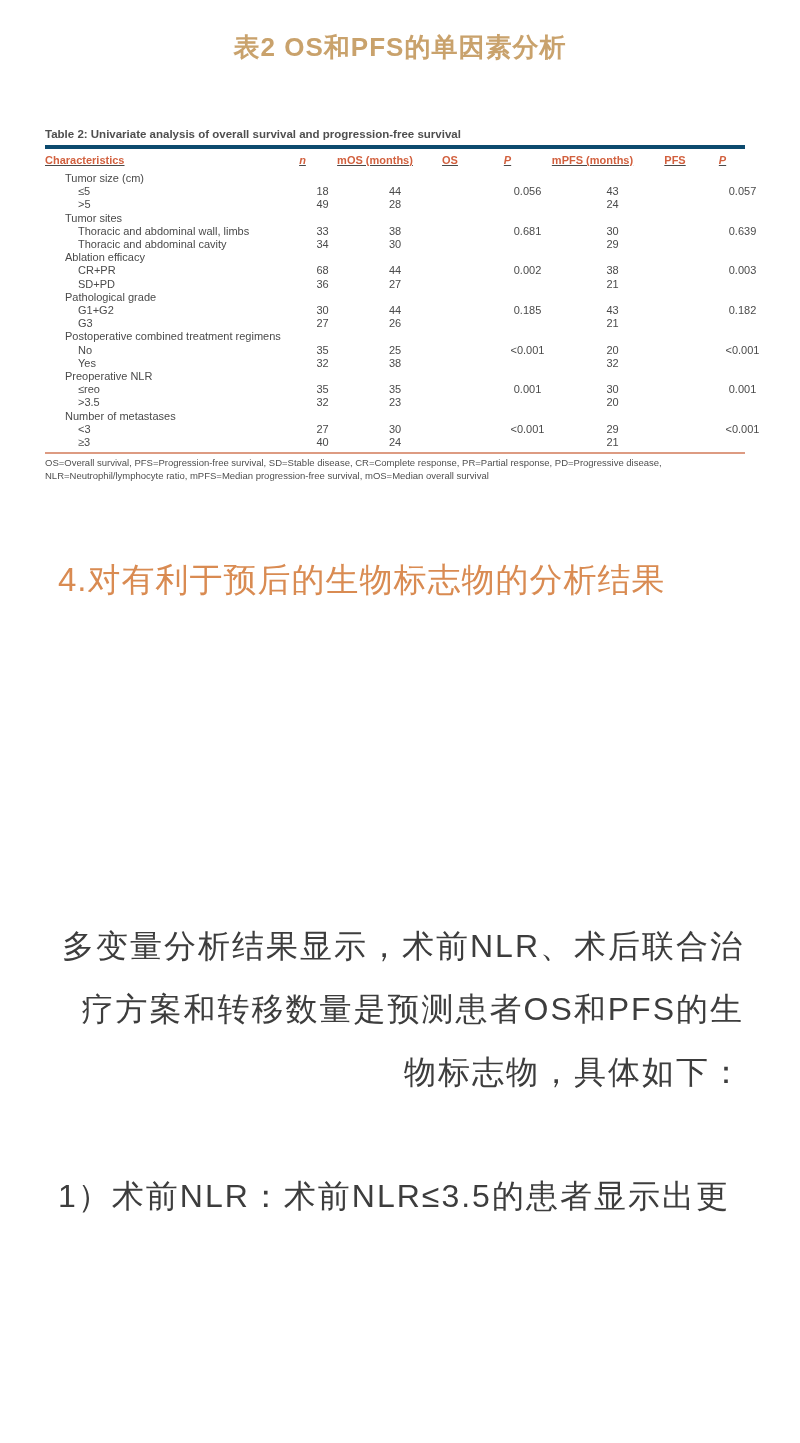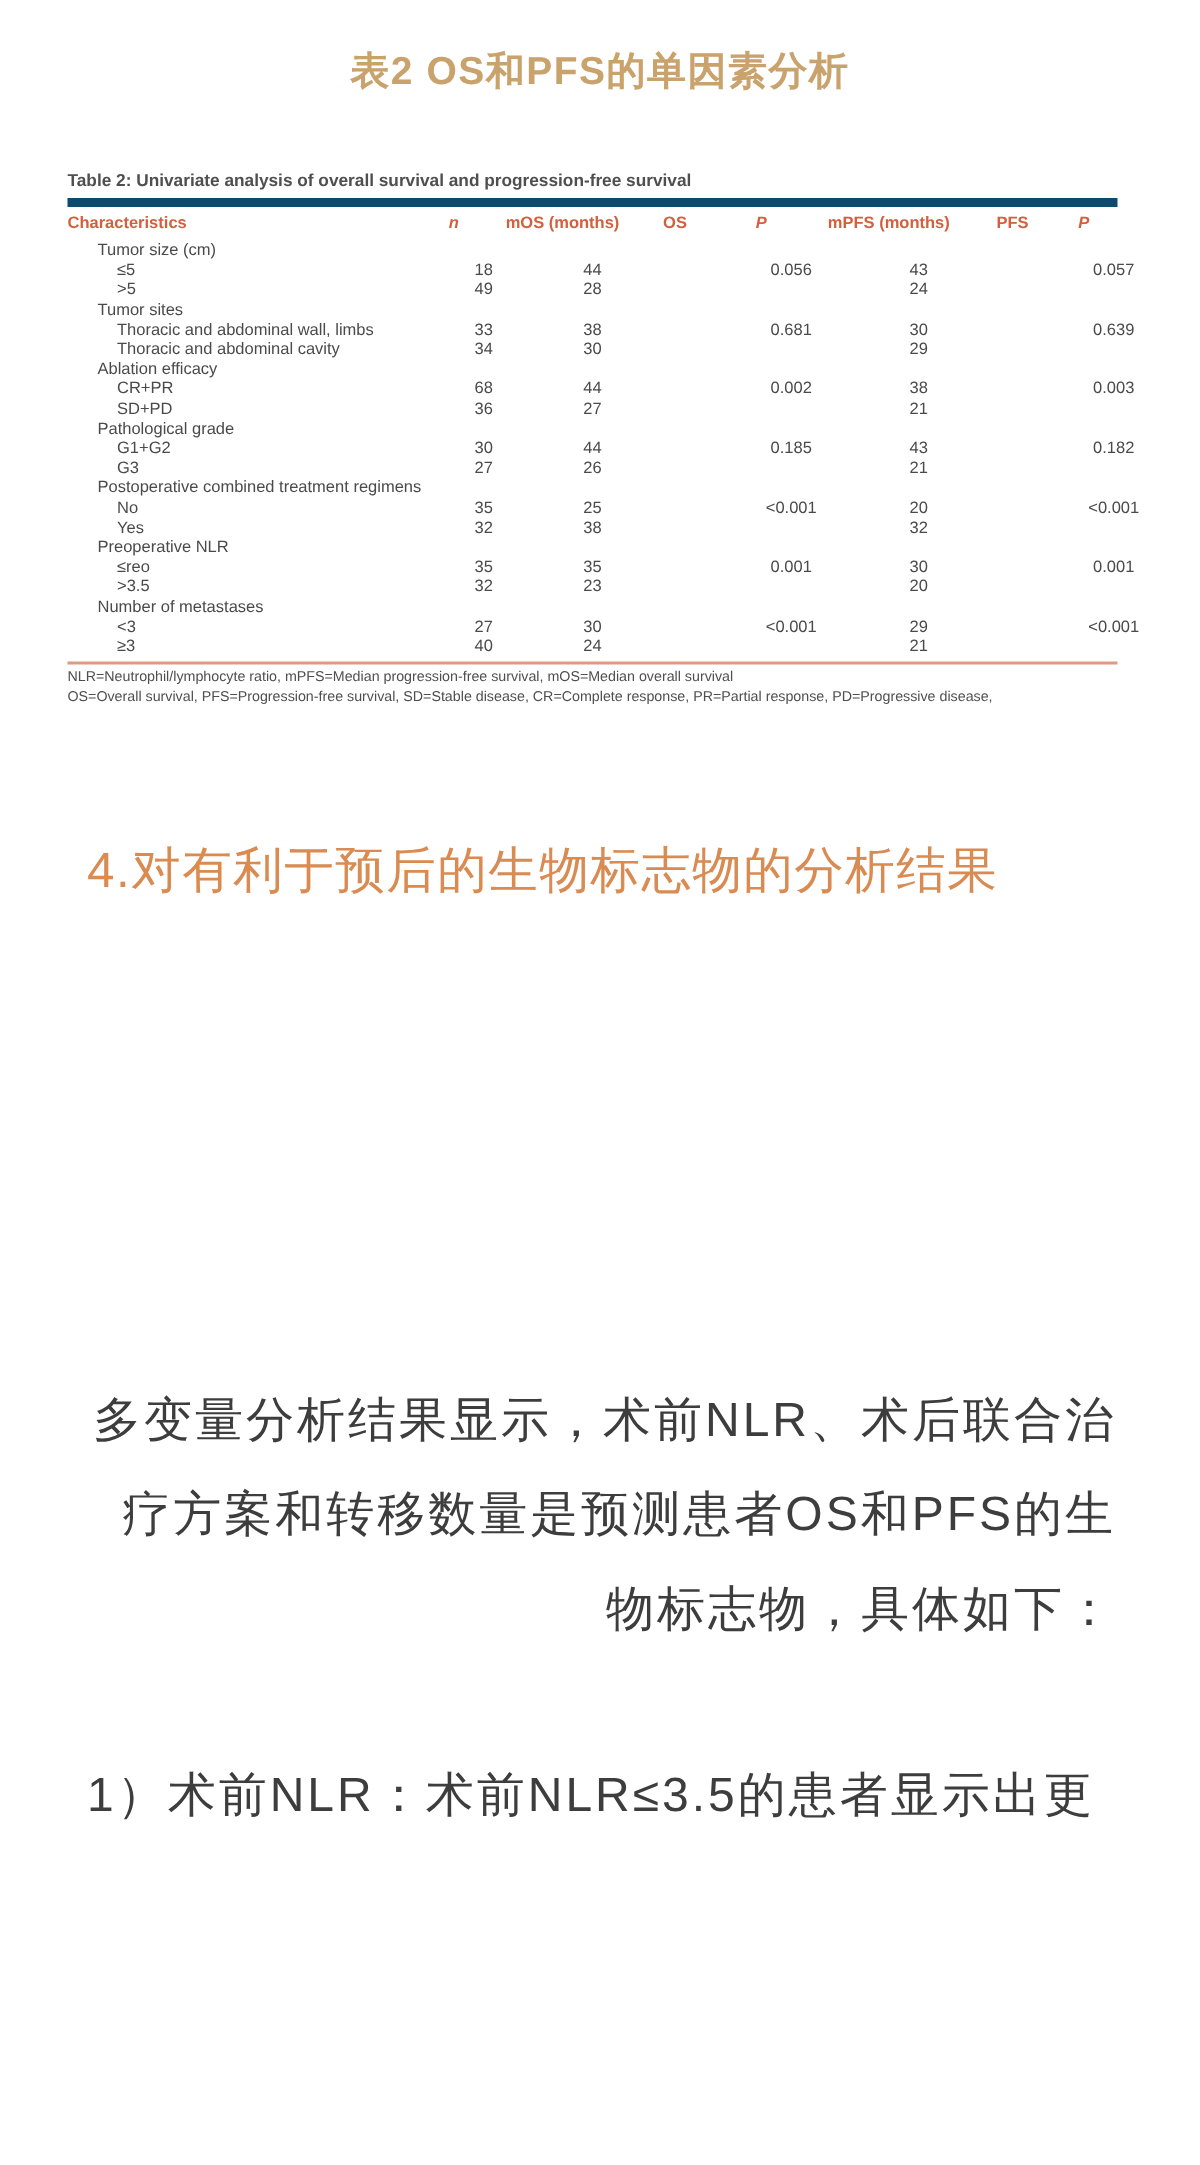--- a/index.html
+++ b/index.html
@@ -8,31 +8,32 @@
 
   
   .page-title{
     position:absolute;top:30px;left:0;width:800px;
     text-align:center;font-size:26px;font-weight:bold;
     letter-spacing:1px;color:#C9A26C;
   }
 
   
   .table-figure{
-    position:absolute;top:115px;left:45px;width:700px;
+    position:absolute;top:128px;left:45px;width:700px;
     font-family:"Liberation Sans",sans-serif;color:#4A4A4A;
   }
   .table-title{
     font-size:11.5px;font-weight:bold;color:#4F4F4F;
     padding-bottom:5px;white-space:nowrap;
   }
   .tgrid{display:grid;grid-template-columns:230px 55px 90px 60px 55px 115px 50px 45px;}
   .thead{
-    border-top:6px solid #0c4a6e;
+    border-top:4px solid #0c4a6e;
     padding:4px 0 3px 0;
+    text-decoration:underline;
   }
   .th{
     font-size:11px;font-weight:bold;color:#D2603E;
     text-align:center;white-space:nowrap;line-height:14px;
   }
   .th.first{text-align:left;}
   .th.ital{font-style:italic;}
   .tbody{padding:2px 0 3px 0;}
   .tr{display:grid;grid-template-columns:230px 55px 90px 60px 55px 115px 50px 45px;margin-left:20px;}
   .td{
@@ -293,22 +294,22 @@
           <span class="td">40</span>
           <span class="td">24</span>
           <span class="td"></span>
           <span class="td"></span>
           <span class="td">21</span>
           <span class="td"></span>
           <span class="td"></span>
         </div>
       </div>
     <div class="tfoot">
+        <div class="footnote-line">OS=Overall survival, PFS=Progression-free survival, SD=Stable disease, CR=Complete response, PR=Partial response, PD=Progressive disease,</div>
         <div class="footnote-line">NLR=Neutrophil/lymphocyte ratio, mPFS=Median progression-free survival, mOS=Median overall survival</div>
-        <div class="footnote-line">OS=Overall survival, PFS=Progression-free survival, SD=Stable disease, CR=Complete response, PR=Partial response, PD=Progressive disease,</div>
       </div>
   </figure>
 
   <div class="section-heading">4.对有利于预后的生物标志物的分析结果</div>
 
   <p class="para p2">多变量分析结果显示，术前NLR、术后联合治疗方案和转移数量是预测患者OS和PFS的生物标志物，具体如下：</p>
   <p class="para p3">1）术前NLR：术前NLR≤3.5的患者显示出更好的预后。NLR作为炎症反应的指标，可反映患者免疫状态和肿瘤微环境，较低的NLR值与更好的生存结果相关；</p>
 
 </div>
 

